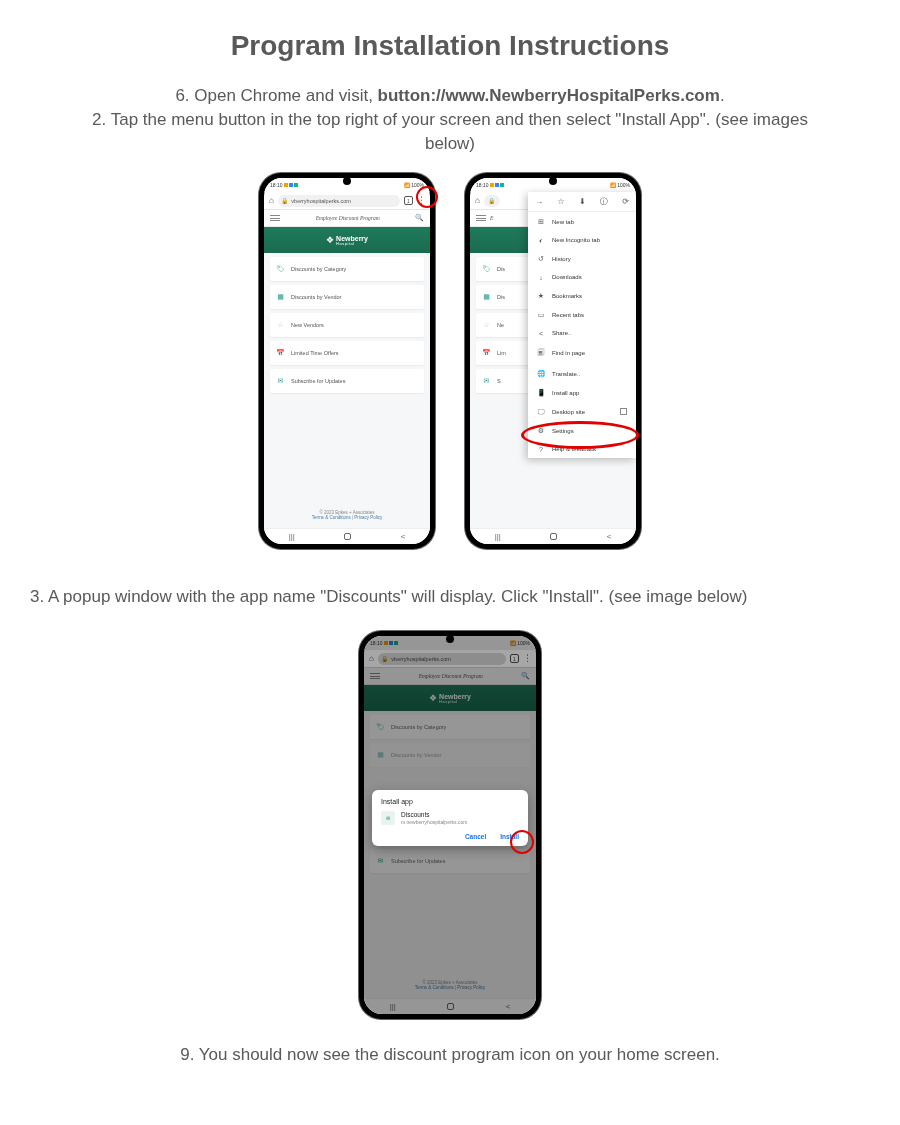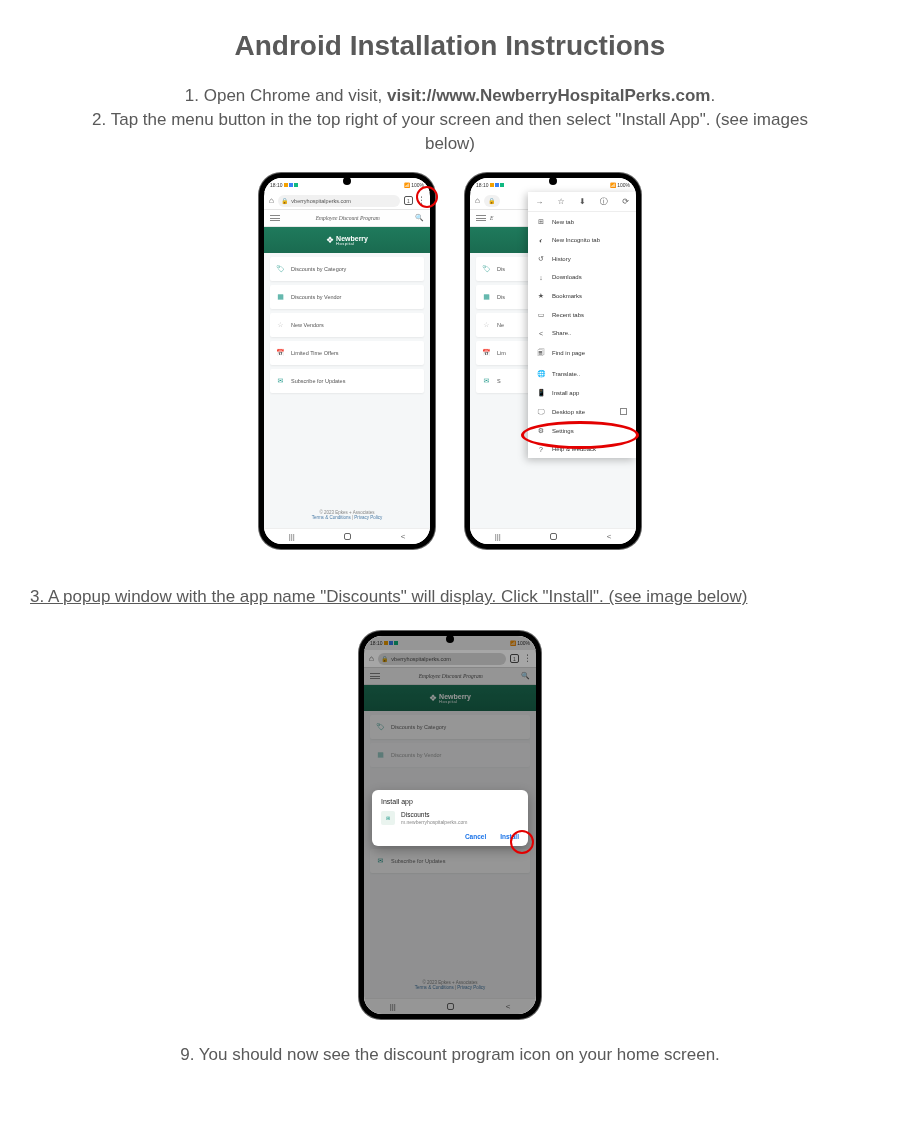--- a/index.html
+++ b/index.html
@@ -27,21 +27,20 @@
     margin: 0 auto 18px;
     width: 720px;
   }
   .intro b { font-weight: bold; }
   .step3 {
     font-size: 17px;
     color: #595959;
     margin: 38px 0 24px 0;
     padding: 0 30px;
     text-align: left;
-    text-decoration: underline;
   }
   .step4 {
     font-size: 17px;
     color: #595959;
     text-align: center;
     margin-top: 26px;
   }
   .phones-row {
     display: flex;
     justify-content: center;
@@ -256,24 +255,24 @@
 
   
   .phone3-content { filter: brightness(0.9);}
   .phone3-content .menu-item{color:#6b6b6b;}
 
   .center-row { display:flex; justify-content:center; margin-top:2px;}
 </style>
 </head>
 <body>
 
-<h1>Android Installation Instructions</h1>
+<h1>Program Installation Instructions</h1>
 
 <div class="intro">
-  <span>1. Open Chrome and visit, </span><b>visit://www.NewberryHospitalPerks.com</b><span>.</span><br>
+  <span>6. Open Chrome and visit, </span><b>button://www.NewberryHospitalPerks.com</b><span>.</span><br>
   <span>2. Tap the menu button in the top right of your screen and then select "Install App".  (see images below)</span>
 </div>
 
 <div class="phones-row">
 
   <div class="phone-frame">
     <div class="notch"></div>
     <div class="phone-screen">
       <div class="statusbar">
         <div class="left">

